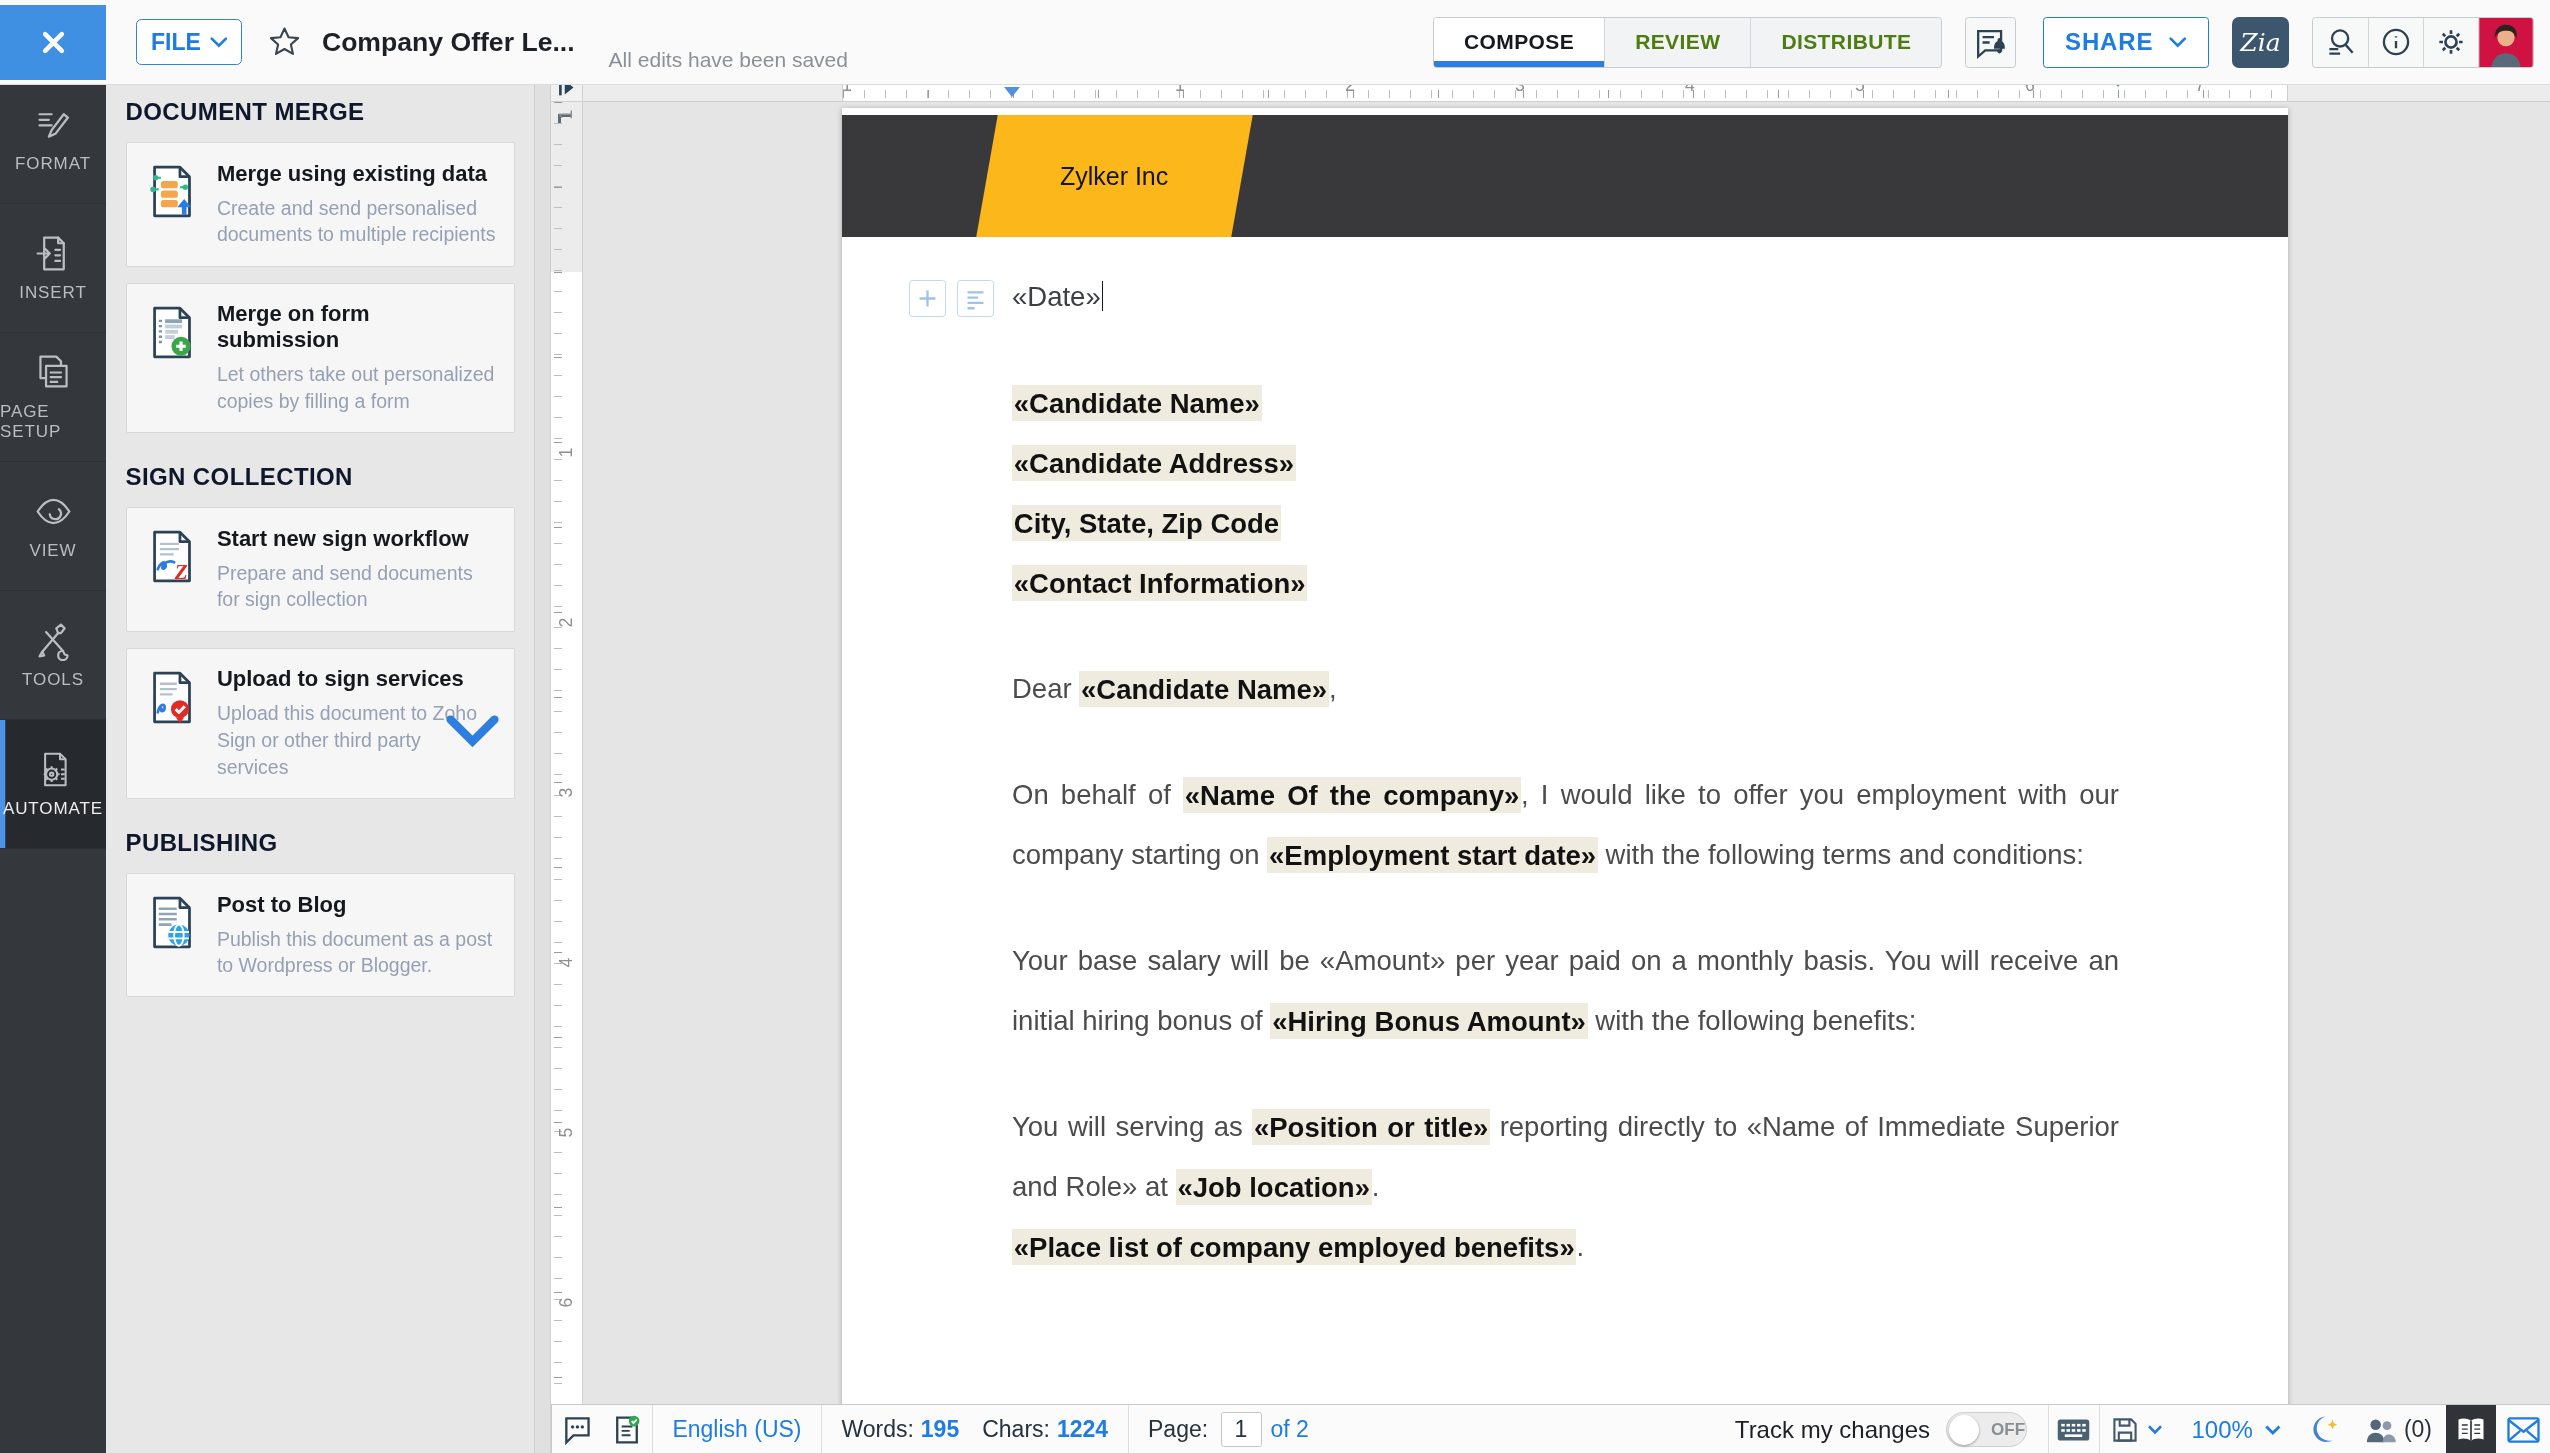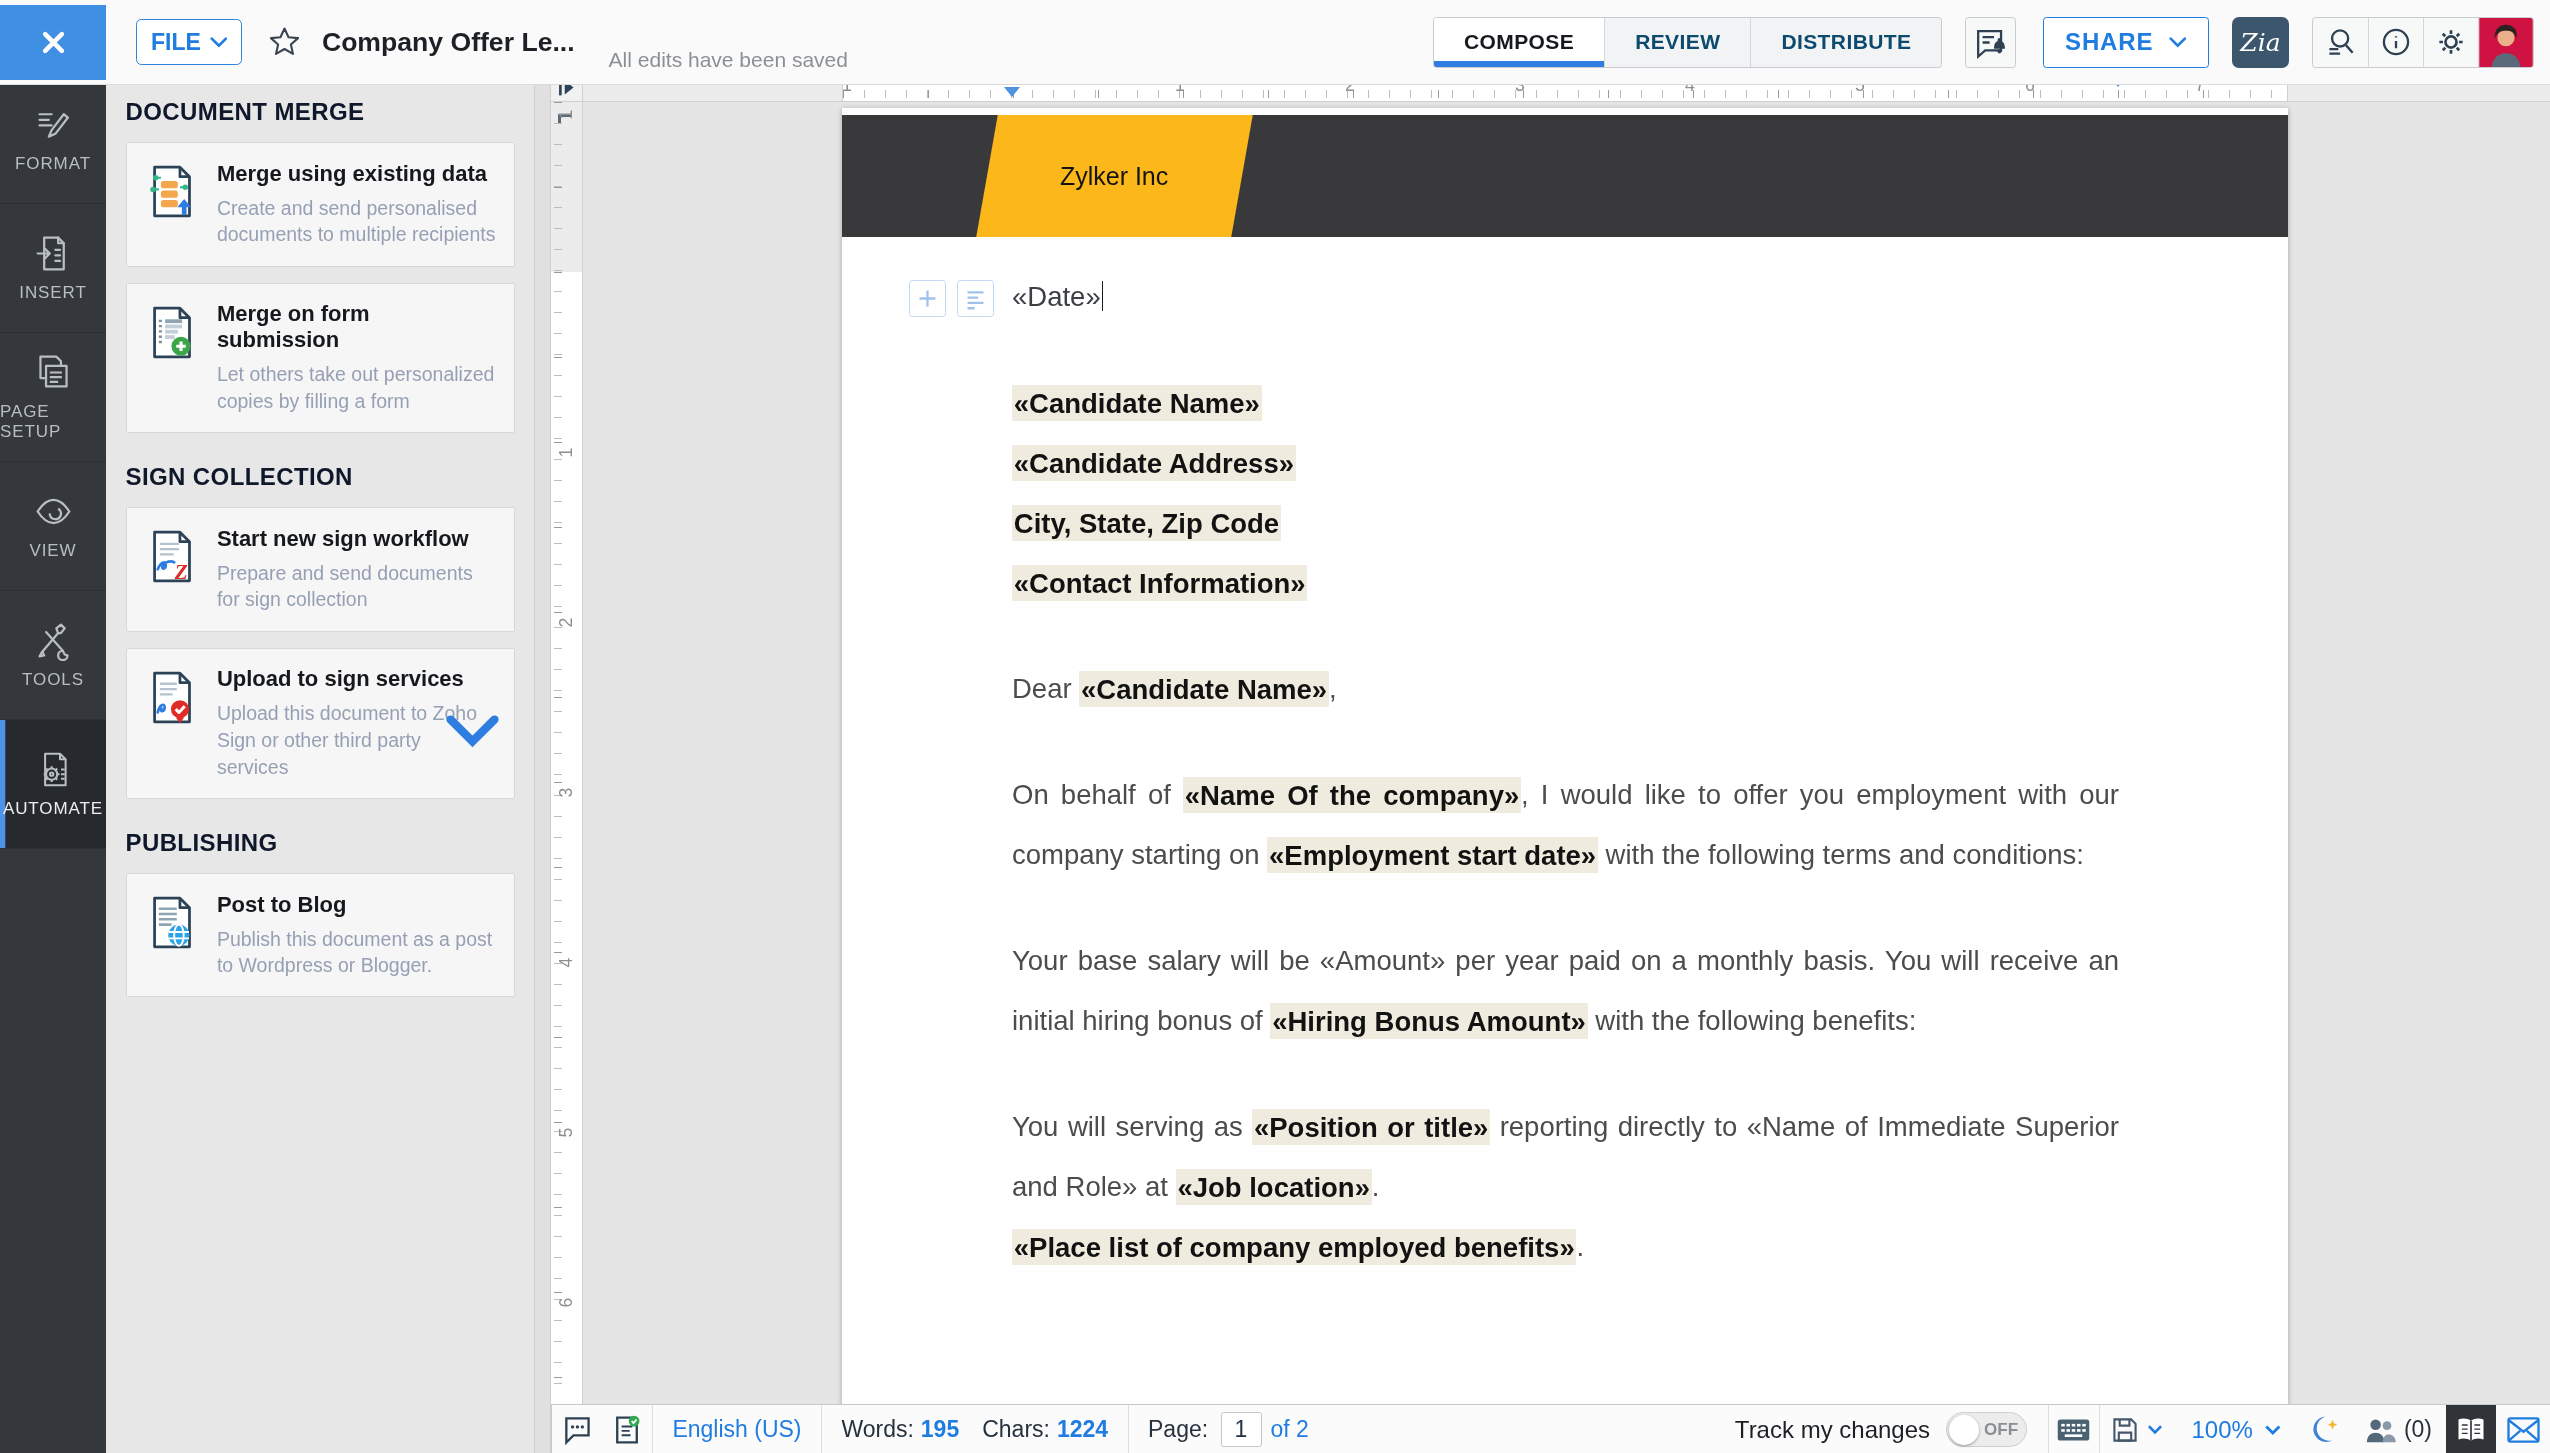--- a/index.html
+++ b/index.html
@@ -18,21 +18,21 @@
   .file-btn { margin-left:30px; display:flex; align-items:center; gap:8.9px;
     border:1.8px solid #2e84dd; border-radius:5.3px; padding:8.9px 14px;
     color:#1f7ce0; font-size:23px; font-weight:bold; background:#fff; }
   .star-btn { margin-left:25px; width:35px; height:35px; }
   .doc-title { margin-left:19.5px; font-size:26.6px; font-weight:600; color:#1d2126; }
   .save-status { margin-left:34px; font-size:21px; color:#8b9096;margin-top:36px; }
   .tb-spacer { flex:1; }
   .tabs { display:flex; height:51px; border:0.9px solid #c8ccd0; border-radius:3.5px;
     overflow:hidden; background:#f2f3f4; }
   .tab { display:flex; align-items:center; padding:0 30px; font-size:21px;
-    font-weight:bold; color:#0c4a6e; border-left:0.9px solid #d4d7da;
+    font-weight:bold; color:#4d7c0f; border-left:0.9px solid #d4d7da;
     letter-spacing:0.4px; position:relative; cursor:pointer; }
   .tab:first-child { border-left:none; }
   .tab.active { background:#fff; color:#16191d; }
   .tab.active::after { content:""; position:absolute; left:0; right:0; bottom:0;
     height:5.3px; background:#2e7de0; }
   .icon-btn { width:51px; height:51px; border:0.9px solid #c8ccd0; border-radius:3.5px;
     background:#f7f8f8; display:flex; align-items:center; justify-content:center;
     margin-left:23px; cursor:pointer; }
   .share-btn { margin-left:26.6px; height:51px; display:flex; align-items:center;
     gap:14px; border:1.8px solid #1f7ce0; border-radius:3.5px; padding:0 21px;
@@ -142,21 +142,21 @@
   .sb-num { color:#1f7ce0; font-weight:bold; margin-left:7px; }
   .page-box { width:41px; height:35px; border:1.8px solid #c6c6c6; border-radius:2.7px;
     background:#fff; display:flex; align-items:center; justify-content:center;
     margin:0 8.9px 0 12.4px; font-size:23px; color:#26323e; }
   .sb-right { margin-left:auto; display:flex; align-items:center; height:100%; }
   .track-label { font-size:24px; color:#1d2025; margin-right:16px; white-space:nowrap; }
   .toggle { width:81px; height:35px; border-radius:17.7px; background:#ececec;
     border:0.9px solid #cfcfcf; position:relative; cursor:pointer; margin-right:21px; flex:none; }
   .toggle .knob { position:absolute; left:1.8px; top:1.8px; width:30px; height:30px;
     border-radius:50%; background:#fff; box-shadow:0 0.9px 2.7px rgba(0,0,0,.35); }
-  .toggle .state { position:absolute; right:8px; top:7px; font-size:17px;
+  .toggle .state { position:absolute; right:1px; top:7px; font-size:17px;
     font-weight:bold; color:#8a8f94; }
   .zoom-ctl { display:flex; align-items:center; gap:10.6px; padding:0 17.7px;
     color:#1f7ce0; font-size:24px; cursor:pointer; white-space:nowrap; }
   .collab { display:flex; align-items:center; gap:7px; padding:0 14px; cursor:pointer; }
   .book-btn { width:50px; height:50px; background:#303438; display:flex;
     align-items:center; justify-content:center; cursor:pointer; flex:none; }
 </style>
 </head>
 <body>
 

